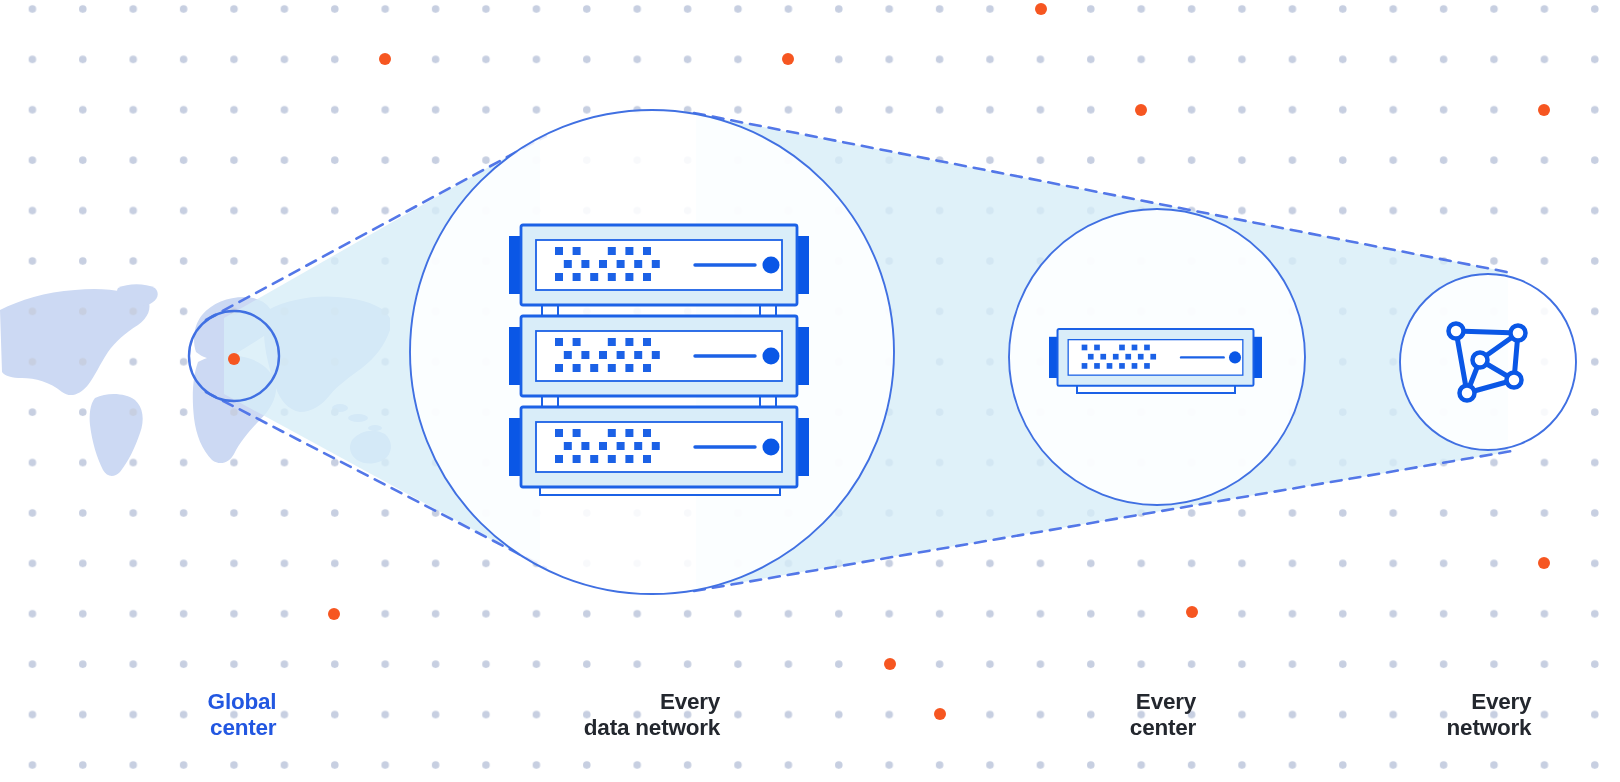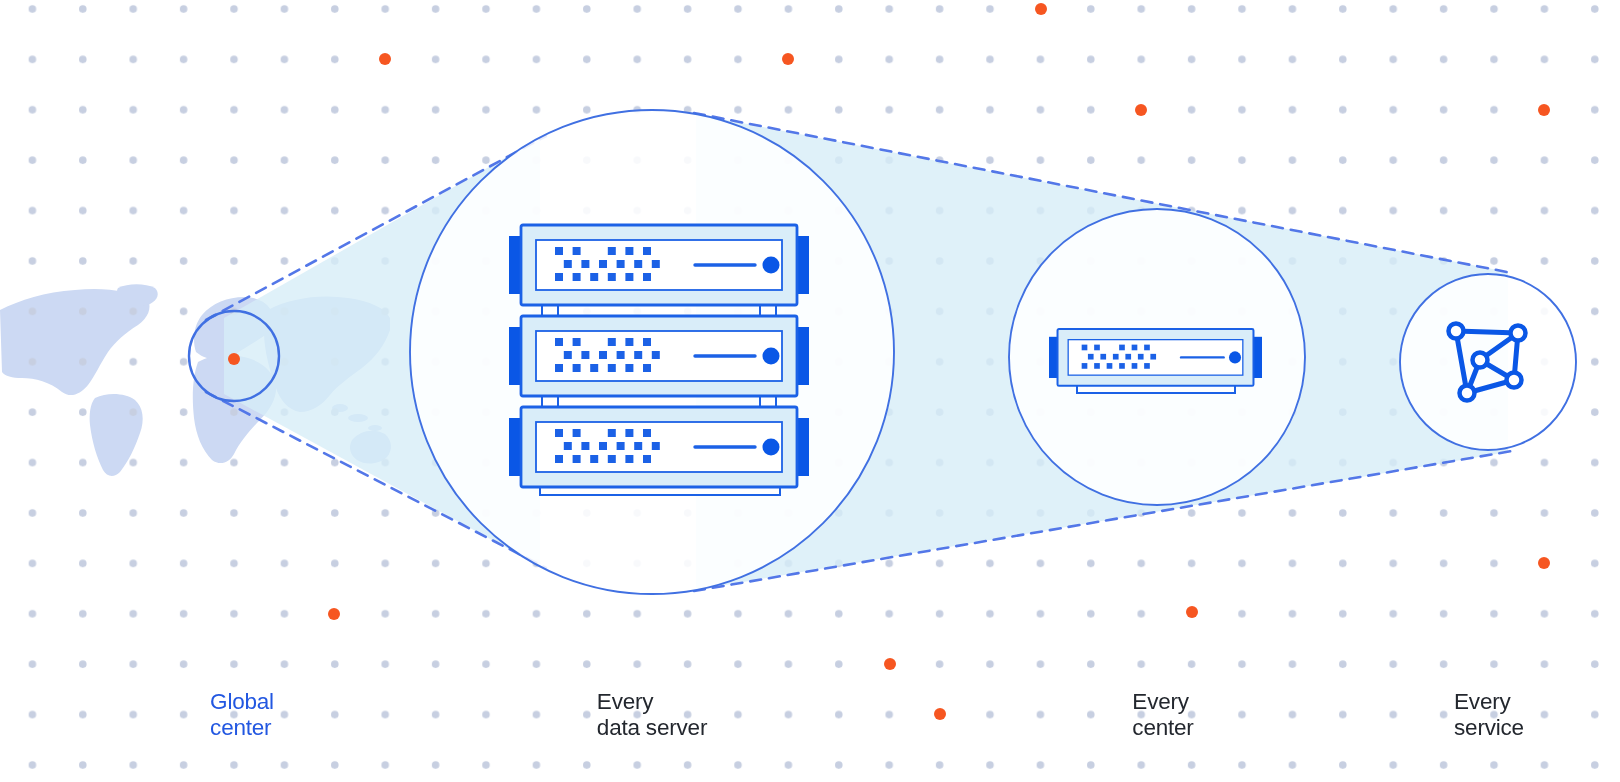--- a/index.html
+++ b/index.html
@@ -36,21 +36,21 @@
   .srv-panel{fill:#ffffff;stroke:var(--blue);stroke-width:1.8;}
   .srv-sq{fill:var(--blue);}
   .srv-line{stroke:var(--blue);stroke-width:3.4;stroke-linecap:round;}
   .srv-led{fill:var(--blue-deep);}
   .connector{fill:#ffffff;stroke:var(--blue);stroke-width:2;}
   .net-edge{stroke:var(--blue-deep);stroke-width:5;stroke-linecap:round;}
   .net-node{fill:#ffffff;stroke:var(--blue-deep);stroke-width:4.5;}
   .orange-dot{fill:var(--orange);}
   .label{
     position:absolute;top:689px;transform:translateX(-50%);
-    text-align:left;font-size:22.5px;font-weight:400;line-height:26px;
+    text-align:right;font-size:22.5px;font-weight:700;line-height:26px;
     letter-spacing:-0.2px;color:var(--label-dark);white-space:nowrap;
   }
   .label.blue{color:var(--label-blue);}
   .label span{display:block;}
 </style>
 </head>
 <body>
 
 <div id="stage">
 
@@ -167,23 +167,23 @@
         <circle cx="1544" cy="563" r="6" class="orange-dot"></circle>
       </g>
   </svg>
 
   <div class="label blue" style="left:242px;">
     <span>Global</span>
     <span>center</span>
   </div>
   <div class="label" style="left:652px;">
     <span>Every</span>
-    <span>data server</span>
+    <span>data network</span>
   </div>
   <div class="label" style="left:1163px;">
     <span>Every</span>
     <span>center</span>
   </div>
   <div class="label" style="left:1489px;">
     <span>Every</span>
-    <span>service</span>
+    <span>network</span>
   </div>
 </div>
 
 </body></html>

